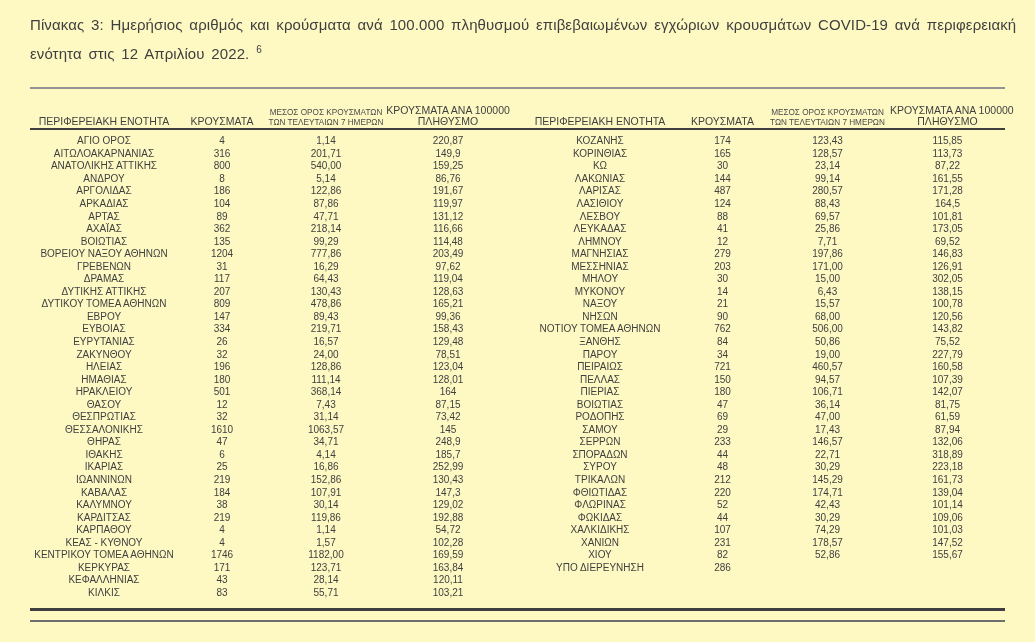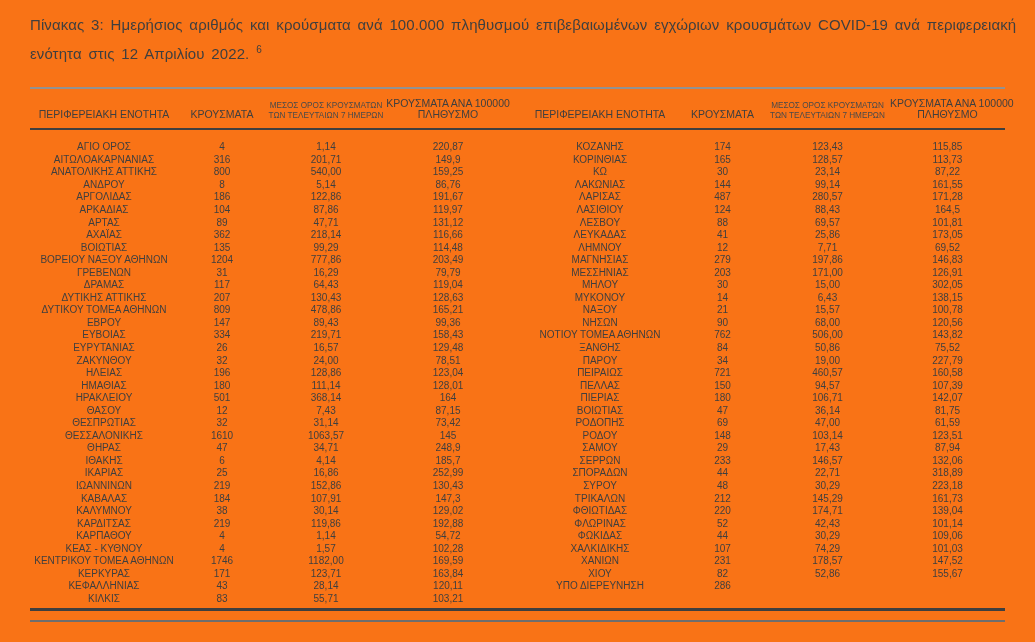--- a/index.html
+++ b/index.html
@@ -3,21 +3,21 @@
 <meta charset="utf-8">
 <style>
   * { margin: 0; padding: 0; box-sizing: border-box; }
   html, body { background: #fff; }
   body {
     width: 1035px; height: 642px;
     font-family: "Liberation Sans", sans-serif;
     position: relative; overflow: hidden;
     color: #3f3f3f;
   }
-  .page { position: absolute; inset: 0; background: #f97316; }
+  .page { position: absolute; inset: 0; background: #fef9c3; }
 
   .title {
     position: absolute; left: 30px; top: 10px; width: 990px;
     font-size: 15px; line-height: 29px; color: #3f3f3f;
     word-spacing: 2.5px; letter-spacing: 0.1px;
   }
   .title sup { font-size: 10px; line-height: 0; }
 
   .hr { position: absolute; left: 30px; width: 975px; }
   .hr-title  { top: 87px;  height: 2px;   background: #929292; }
@@ -27,24 +27,24 @@
 
   .half { position: absolute; top: 93px; }
   .half-left  { left: 30px;  width: 480px; }
   .half-right { left: 520px; width: 485px; }
 
   .grid { display: grid; }
   .half-left  .grid { grid-template-columns: 148px 88px 120px 124px; }
   .half-right .grid { grid-template-columns: 160px 85px 125px 115px; }
 
   .thead { height: 35px; align-items: end; text-align: center; }
-  .th { font-size: 10.5px; line-height: 11px; padding-bottom: 8px; white-space: nowrap; }
+  .th { font-size: 10.5px; line-height: 11px; padding-bottom: 1px; white-space: nowrap; }
   .th-small { font-size: 8.2px; line-height: 9.5px; color: #4a4a4a; }
 
-  .tbody { position: absolute; top: 48px; left: 0; right: 0; }
+  .tbody { position: absolute; top: 42px; left: 0; right: 0; }
   .trow { height: 12.55px; align-items: center; text-align: center; }
   .tcell { font-size: 10px; line-height: 12px; white-space: nowrap; color: #3f3f3f; }
 </style>
 </head>
 <body>
 
 <div class="page">
 
   <div class="title">
     <span>Πίνακας 3:  Ημερήσιος αριθμός και κρούσματα ανά 100.000 πληθυσμού επιβεβαιωμένων εγχώριων κρουσμάτων COVID-19 ανά περιφερειακή</span><br>
@@ -125,21 +125,21 @@
         <div class="grid trow">
           <div class="tcell">ΒΟΡΕΙΟΥ ΝΑΞΟΥ ΑΘΗΝΩΝ</div>
           <div class="tcell">1204</div>
           <div class="tcell">777,86</div>
           <div class="tcell">203,49</div>
         </div>
         <div class="grid trow">
           <div class="tcell">ΓΡΕΒΕΝΩΝ</div>
           <div class="tcell">31</div>
           <div class="tcell">16,29</div>
-          <div class="tcell">79,79</div>
+          <div class="tcell">97,62</div>
         </div>
         <div class="grid trow">
           <div class="tcell">ΔΡΑΜΑΣ</div>
           <div class="tcell">117</div>
           <div class="tcell">64,43</div>
           <div class="tcell">119,04</div>
         </div>
         <div class="grid trow">
           <div class="tcell">ΔΥΤΙΚΗΣ ΑΤΤΙΚΗΣ</div>
           <div class="tcell">207</div>
@@ -439,26 +439,20 @@
           <div class="tcell">36,14</div>
           <div class="tcell">81,75</div>
         </div>
         <div class="grid trow">
           <div class="tcell">ΡΟΔΟΠΗΣ</div>
           <div class="tcell">69</div>
           <div class="tcell">47,00</div>
           <div class="tcell">61,59</div>
         </div>
         <div class="grid trow">
-          <div class="tcell">ΡΟΔΟΥ</div>
-          <div class="tcell">148</div>
-          <div class="tcell">103,14</div>
-          <div class="tcell">123,51</div>
-        </div>
-        <div class="grid trow">
           <div class="tcell">ΣΑΜΟΥ</div>
           <div class="tcell">29</div>
           <div class="tcell">17,43</div>
           <div class="tcell">87,94</div>
         </div>
         <div class="grid trow">
           <div class="tcell">ΣΕΡΡΩΝ</div>
           <div class="tcell">233</div>
           <div class="tcell">146,57</div>
           <div class="tcell">132,06</div>

